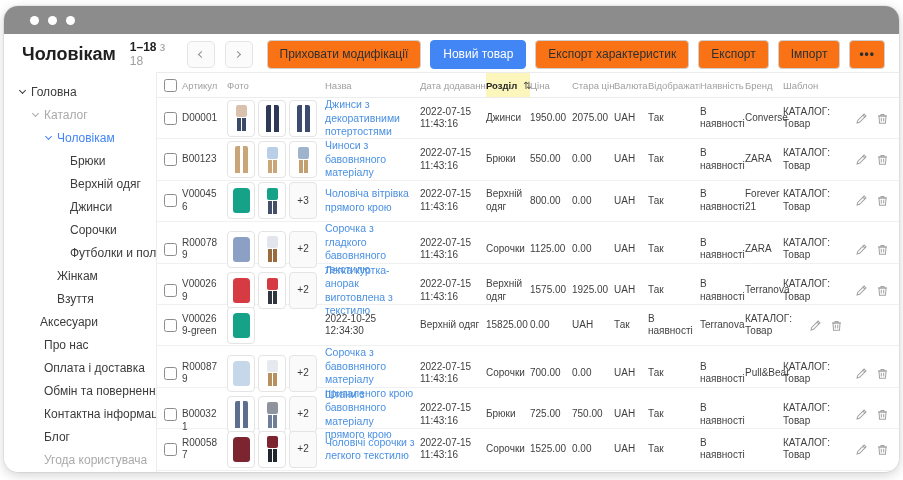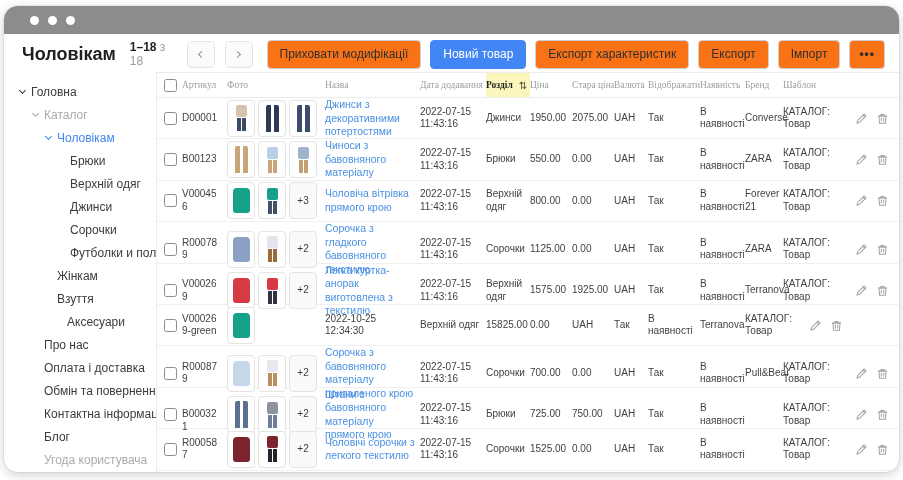--- a/index.html
+++ b/index.html
@@ -40,21 +40,21 @@
     display:inline-block; margin:-2px 6px 0 0; flex:none; }
   .chev-l { transform:rotate(135deg); margin:0 0 0 2px; }
   .chev-r { transform:rotate(-45deg); margin:0 2px 0 0; }
 
   .table { flex:1; min-width:0; border-left:1px solid #ececec;
     border-top:1px solid #ececec; display:flex; flex-direction:column; }
   .grid { display:grid; align-items:center;
     grid-template-columns:25px 45px 98px 95px 66px 44px 42px 42px 34px 52px 45px 38px 72px 1fr; }
   .thead { flex:none; height:25px; border-bottom:1px solid #ececec;
     font-size:9.5px; color:#a0a0a0; }
-  .th { padding-right:4px; white-space:nowrap; overflow:hidden; cursor:pointer;font-family:Liberation Serif, serif; }
+  .th { padding-right:4px; white-space:nowrap; overflow:hidden; cursor:pointer; }
   .th.hl { background:#fcf6bd; align-self:stretch; display:flex;
     align-items:center; color:#1f1f1f; font-weight:bold; overflow:visible; }
   .sort-ic { font-size:10px; color:#4a4a4a; margin-left:6px; font-weight:normal; }
   .tbody { flex:1; overflow:hidden; }
   .row { height:41.4px; border-bottom:1px solid #f0f0f0; font-size:10px;
     color:#3f3f3f; }
   .cell { padding-right:5px; line-height:1.25; }
   .cb { width:13px; height:13px; border:1.5px solid #8d8d8d; border-radius:2.5px;
     margin-left:7px; cursor:pointer; background:#fff; }
   .thumbs { display:flex; gap:3px; }
@@ -133,21 +133,21 @@
         </div>
         <div class="side-item" style="padding-left: 66px;">
           <span>Футболки и поло</span>
         </div>
         <div class="side-item" style="padding-left: 53px;">
           <span>Жінкам</span>
         </div>
         <div class="side-item" style="padding-left: 53px;">
           <span>Взуття</span>
         </div>
-        <div class="side-item" style="padding-left: 63px;">
+        <div class="side-item" style="padding-left: 36px;">
           <span>Аксесуари</span>
         </div>
         <div class="side-item" style="padding-left: 40px;">
           <span>Про нас</span>
         </div>
         <div class="side-item" style="padding-left: 40px;">
           <span>Оплата і доставка</span>
         </div>
         <div class="side-item" style="padding-left: 40px;">
           <span>Обмін та повернення</span>

